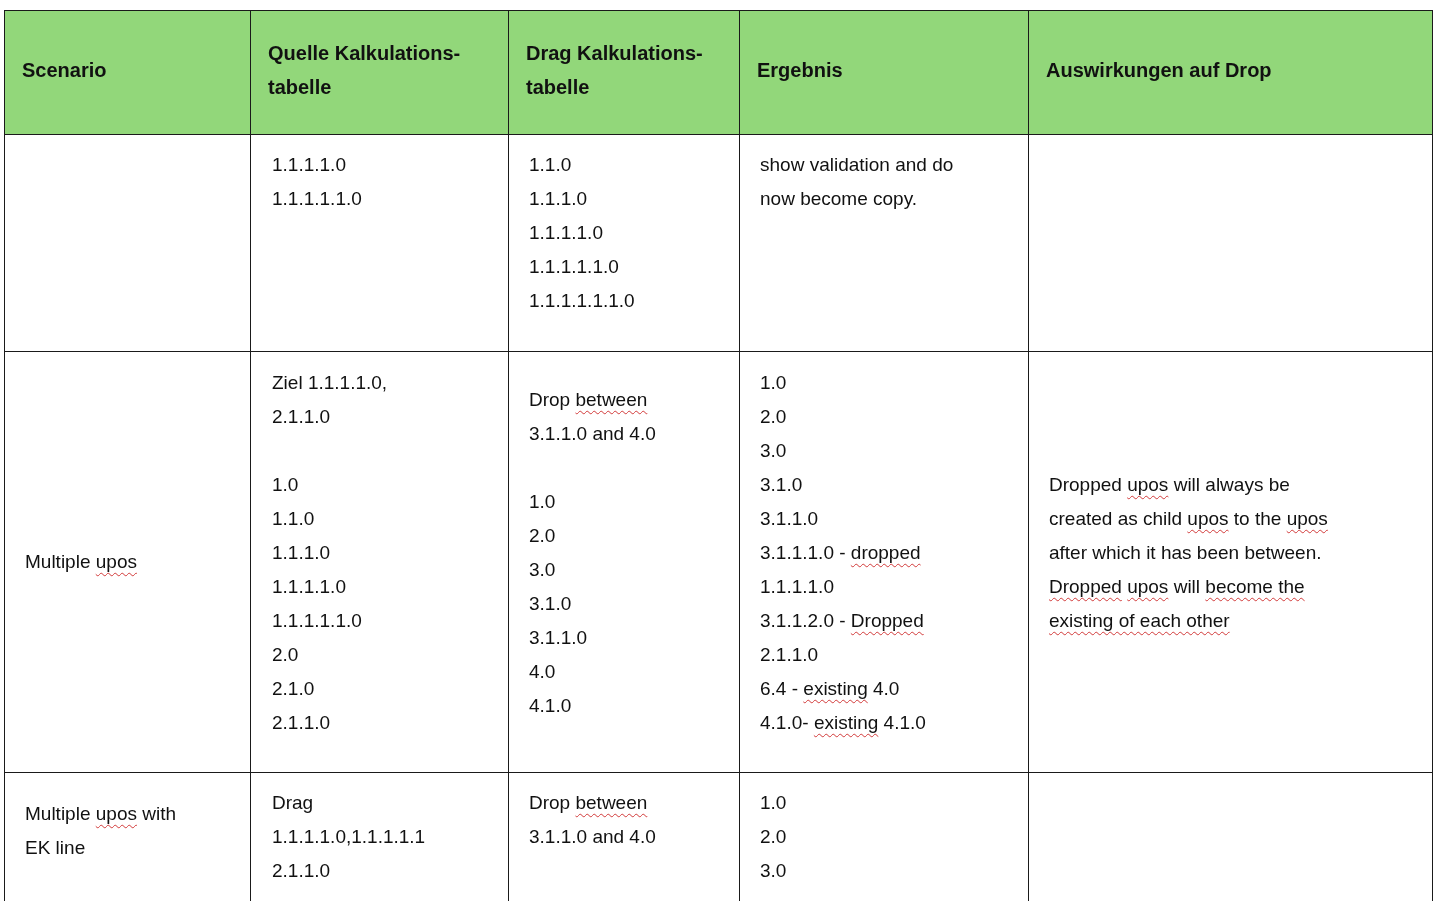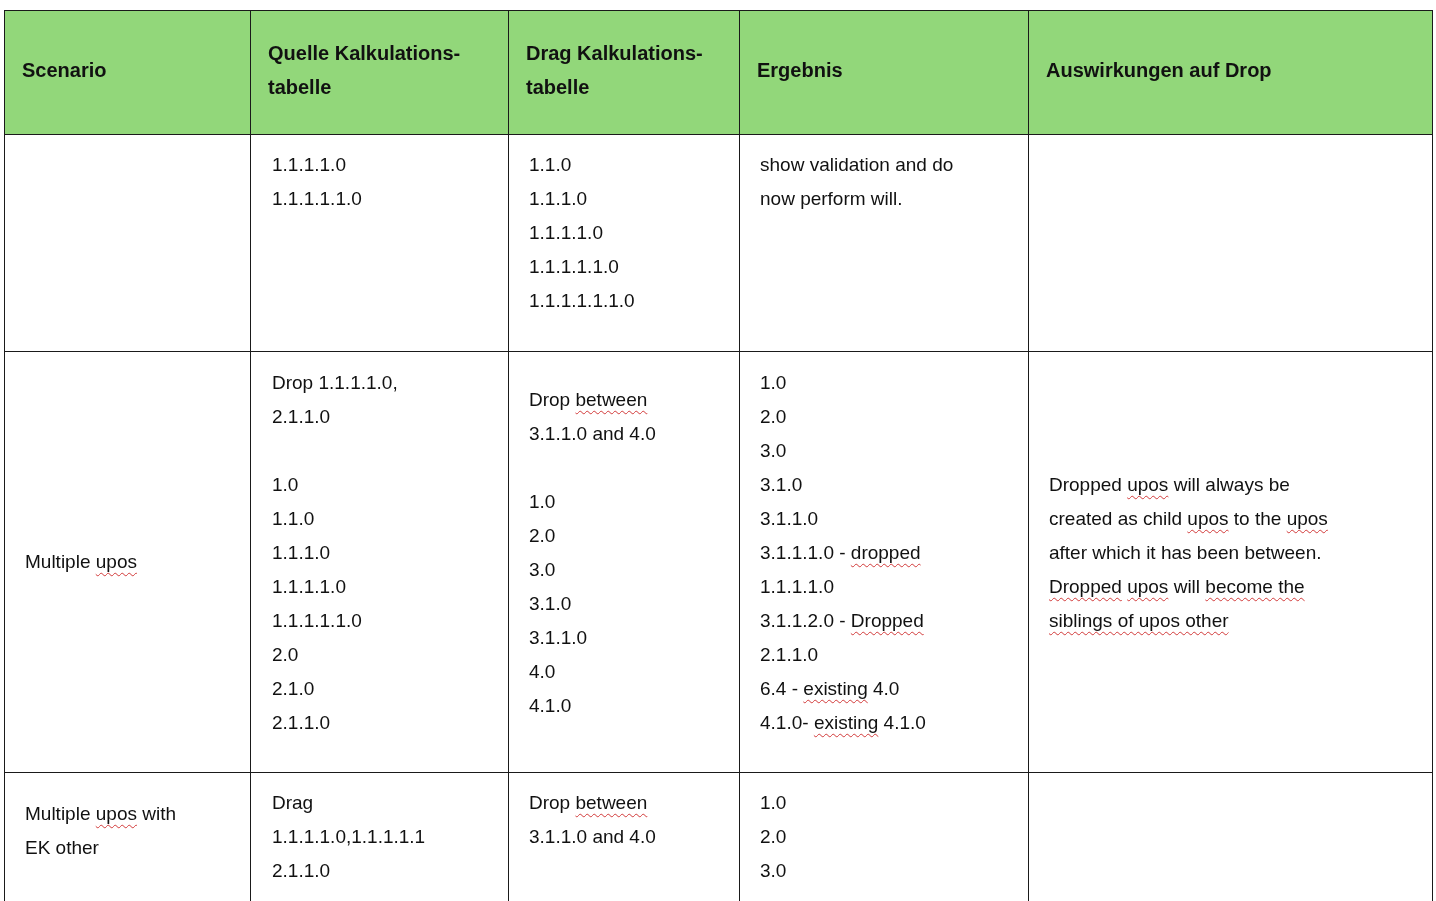--- a/index.html
+++ b/index.html
@@ -116,37 +116,37 @@
           <span class="line">1.1.0</span>
           <span class="line">1.1.1.0</span>
           <span class="line">1.1.1.1.0</span>
           <span class="line">1.1.1.1.1.0</span>
           <span class="line">1.1.1.1.1.1.0</span>
         </div>
       </td>
       <td>
         <div class="cell">
           <span class="line">show validation and do</span>
-          <span class="line">now perform will.</span>
+          <span class="line">now become copy.</span>
         </div>
       </td>
       <td>
         <div class="cell"></div>
       </td>
     </tr>
 
     <tr class="row2">
       <td class="mid">
         <div class="cell">
           <span class="line"><span>Multiple </span><span class="spell">upos</span></span>
         </div>
       </td>
       <td>
         <div class="cell" style="padding-top:14px; padding-left:21px">
-          <span class="line">Drop 1.1.1.1.0,</span>
+          <span class="line">Ziel 1.1.1.1.0,</span>
           <span class="line">2.1.1.0</span>
           <span class="line"></span>
           <span class="line">1.0</span>
           <span class="line">1.1.0</span>
           <span class="line">1.1.1.0</span>
           <span class="line">1.1.1.1.0</span>
           <span class="line">1.1.1.1.1.0</span>
           <span class="line">2.0</span>
           <span class="line">2.1.0</span>
           <span class="line">2.1.1.0</span>
@@ -180,30 +180,30 @@
           <span class="line"><span>6.4 - </span><span class="spell">existing</span><span> 4.0</span></span>
           <span class="line"><span>4.1.0- </span><span class="spell">existing</span><span> 4.1.0</span></span>
         </div>
       </td>
       <td>
         <div class="cell" style="padding-top:116px; padding-left:20px">
           <span class="line">Dropped <span class="spell">upos</span> will always be</span>
           <span class="line">created as child <span class="spell">upos</span> to the <span class="spell">upos</span></span>
           <span class="line">after which it has been between.</span>
           <span class="line"><span class="spell">Dropped</span> <span class="spell">upos</span> will <span class="spell">become the</span></span>
-          <span class="line"><span class="spell">siblings of upos other</span></span>
+          <span class="line"><span class="spell">existing of each other</span></span>
         </div>
       </td>
     </tr>
 
     <tr class="row3">
       <td>
         <div class="cell" style="padding-top:24px">
           <span class="line">Multiple <span class="spell">upos</span> with</span>
-          <span class="line">EK other</span>
+          <span class="line">EK line</span>
         </div>
       </td>
       <td>
         <div class="cell" style="padding-top:13px; padding-left:21px">
           <span class="line">Drag</span>
           <span class="line">1.1.1.1.0,1.1.1.1.1</span>
           <span class="line">2.1.1.0</span>
         </div>
       </td>
       <td>

